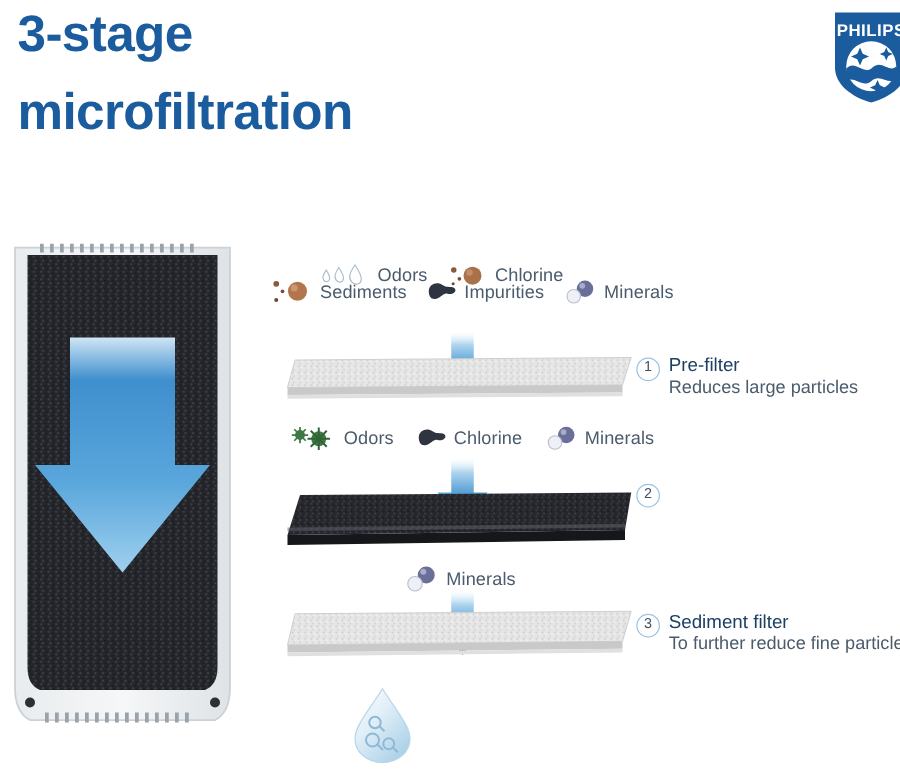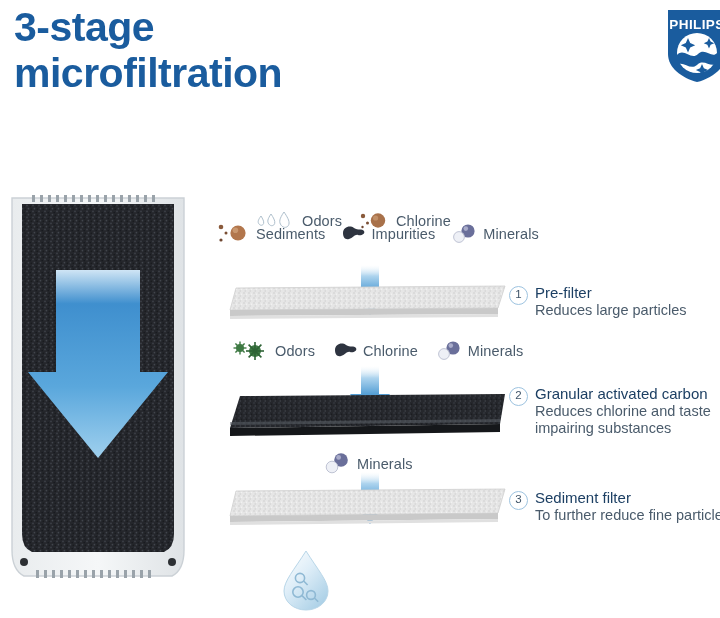--- a/index.html
+++ b/index.html
@@ -9,21 +9,21 @@
     position:relative;
   }
   .stage{position:absolute;left:0;top:0;width:720px;height:544px;}
 
   
   .title{
     position:absolute;left:14px;top:4px;width:420px;
     color:#1a5c9e;font-weight:bold;font-size:41px;line-height:46px;
     letter-spacing:-0.5px;
   }
-  .title .l2{display:block;}
+  .title .l2{display:block;margin-top:16px;}
 
   .logo{position:absolute;left:638px;top:8px;width:62px;height:76px;margin-left:28px;}
   .logo svg{display:block;}
 
   
   .product{position:absolute;left:8px;top:192px;width:180px;height:400px;}
 
   
   .slab{position:absolute;}
   .slab svg{display:block;}
@@ -294,25 +294,20 @@
   <div class="slab" style="left:228px;top:392px;">
     <svg width="285" height="50" viewBox="0 0 285 50">
       <path d="M12 4 L277 2 L272 32 L2 36 Z" fill="url(#gritDark)"></path>
       <path d="M2 36 L272 32 L272 40 L2 44 Z" fill="#15171a"></path>
       <path d="M2 30 L272 27 L272 30 L2 33 Z" fill="#5b6068" opacity="0.55"></path>
     </svg>
   </div>
 
   <div class="stagetext" style="left:509px;top:385px;">
     <div class="num">2</div>
-    <div>
-      <div class="stitle">Granular activated carbon</div>
-      <div class="sdesc">Reduces chlorine and taste</div>
-      <div class="sdesc">impairing substances</div>
-    </div>
   </div>
 
   <div class="iconrow" style="left:322px;top:452px;">
     <span class="ico">
       <svg width="30" height="24" viewBox="0 0 30 24">
         <circle cx="19" cy="8" r="6.8" fill="#6a6f9a"></circle>
         <circle cx="16.6" cy="5.4" r="2.4" fill="#b9bcd6" opacity="0.8"></circle>
         <circle cx="10" cy="15" r="5.8" fill="#eef0f6" stroke="#b9bdcf" stroke-width="0.9"></circle>
       </svg>
     </span>

